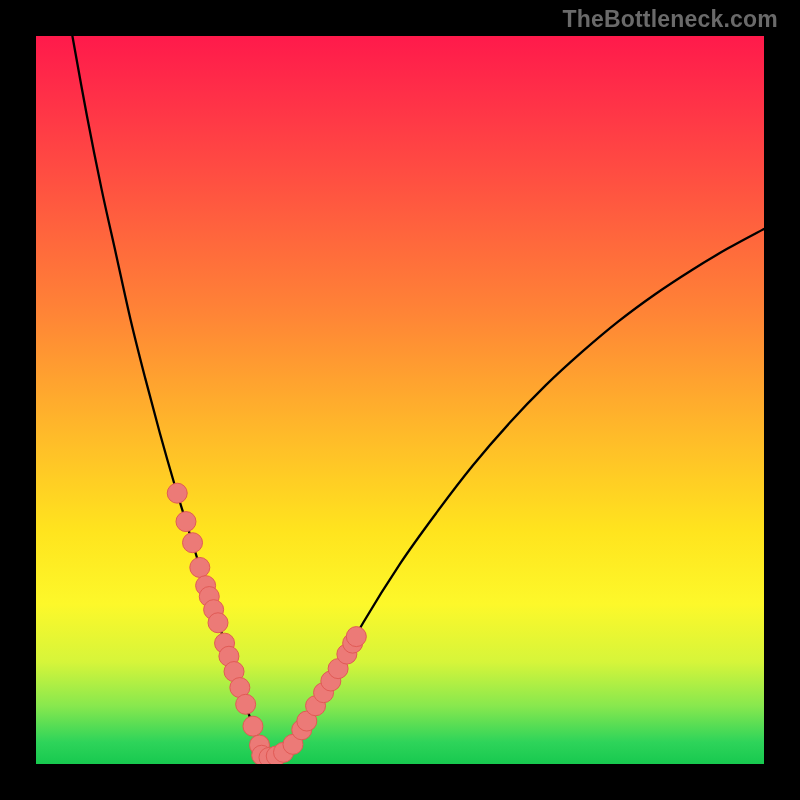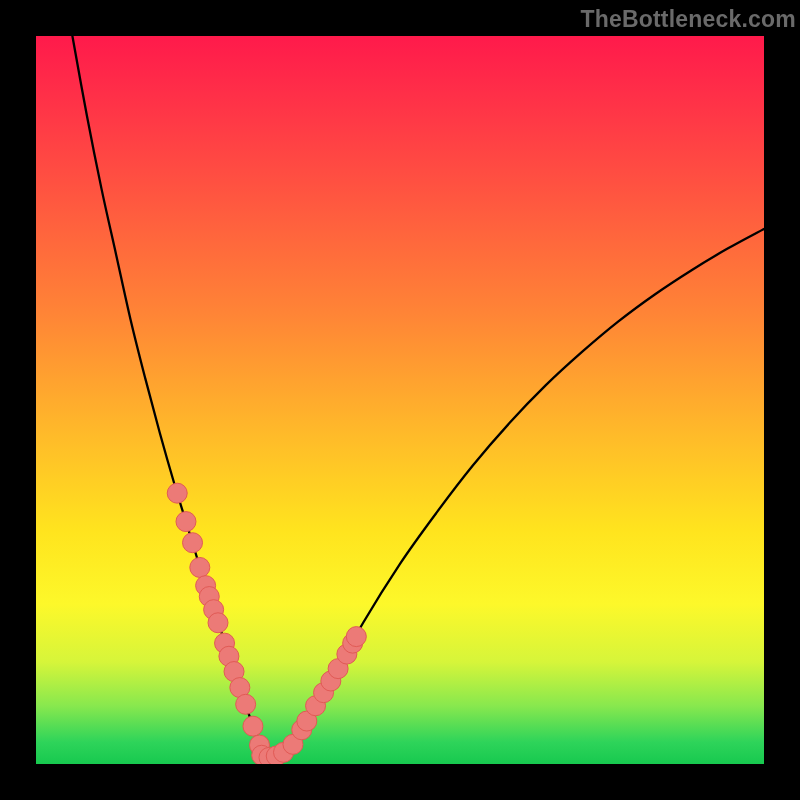--- a/index.html
+++ b/index.html
@@ -34,21 +34,21 @@
       #fdf82a 78%,
       #d6f53a 86%,
       #88e84e 92%,
       #2ed45a 97%,
       #17c94f 100%
     );
   }
   .watermark {
     position: absolute;
     top: 6px;
-    right: 4px;
+    right: 22px;
     font-size: 23px;
     font-weight: 600;
     color: #6a6a6a;
     letter-spacing: 0.2px;
     z-index: 10;
   }
   svg.plot {
     position: absolute;
     inset: 0;
     width: 100%;

